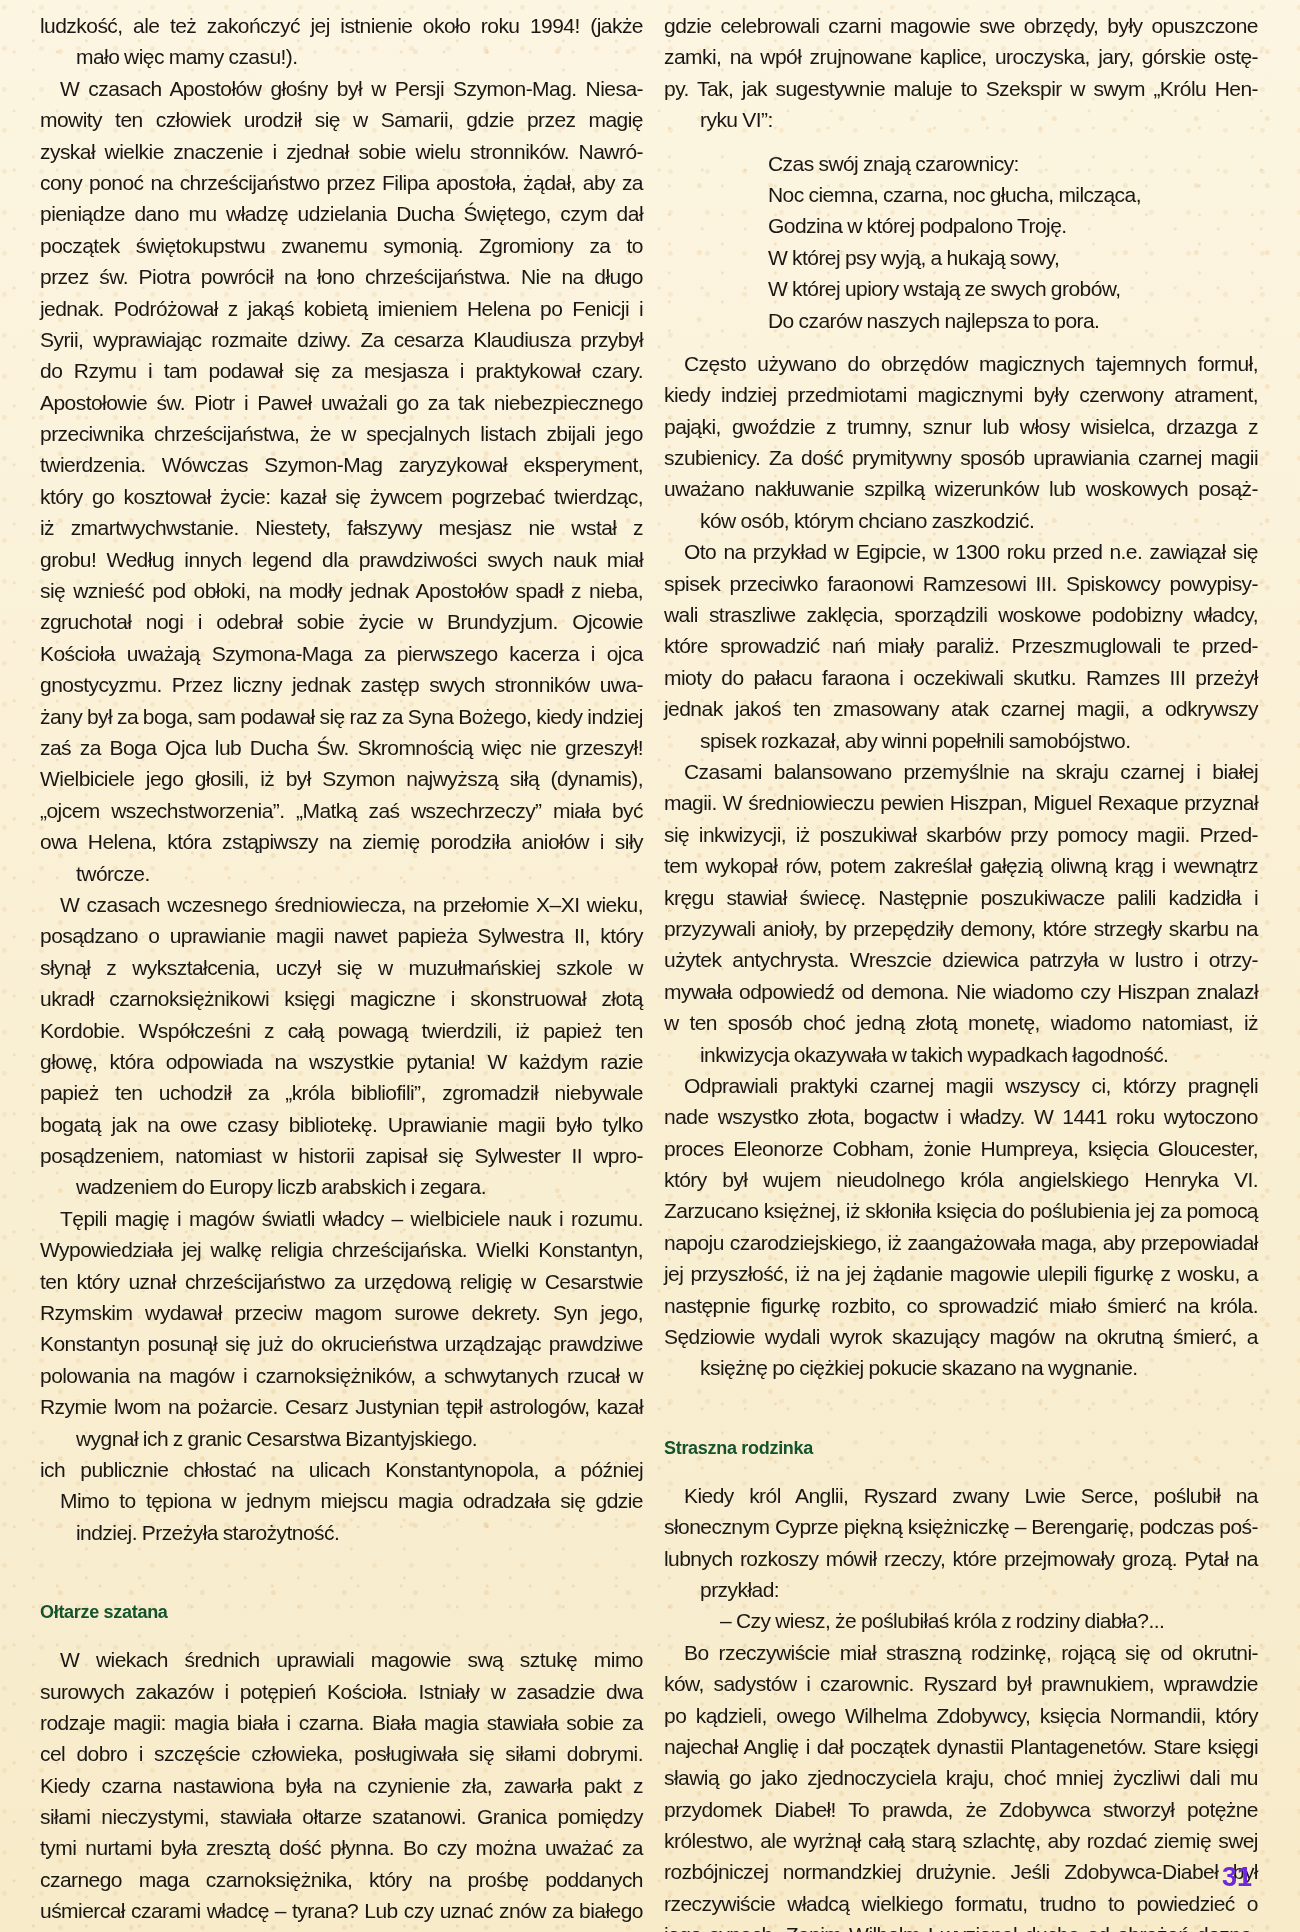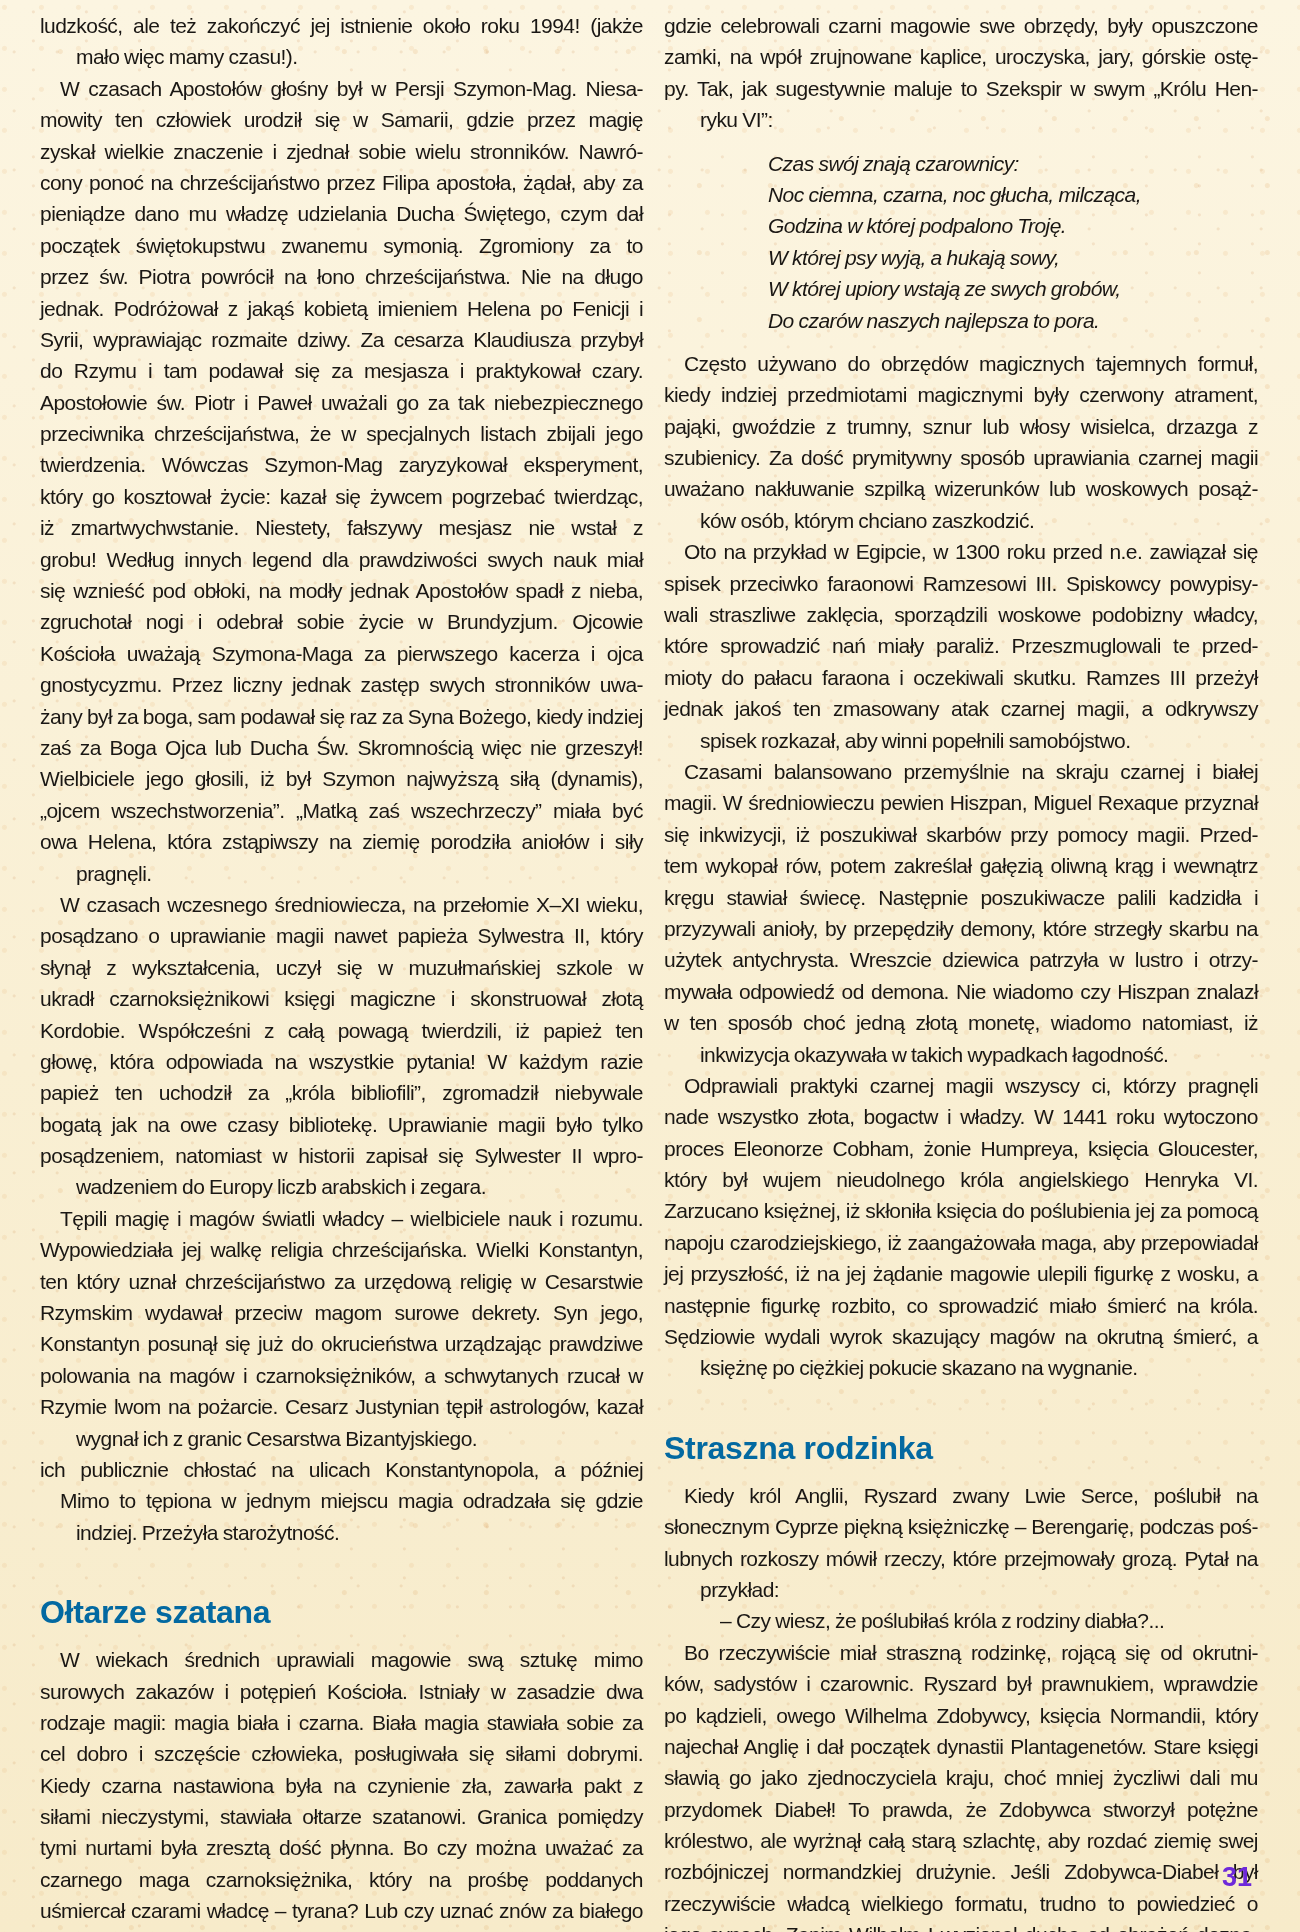--- a/index.html
+++ b/index.html
@@ -21,27 +21,27 @@
   .col-right { left: 664px; width: 594px; }
   .line {
     height: 31.4px; line-height: 31.4px;
     font-size: 21px; letter-spacing: -0.55px; word-spacing: -0.5px;
     text-align: justify; text-align-last: justify;
     white-space: nowrap; overflow: visible;
   }
   .line.last { text-align-last: left; margin-left: 36px; }
   .line.indent { padding-left: 20px; }
   .poem .line {
-    font-style: italic; padding-left: 68px;
+    padding-left: 68px;
     text-align: right; text-align-last: left;
   }
   .spacer { height: 12px; }
   .spacer-big { height: 44px; }
   .heading {
-    color: #0369a1; font-weight: bold; font-size: 32px; letter-spacing: -0.3px;
+    color: #14532d; font-weight: bold; font-size: 18px; letter-spacing: -0.3px;
     height: 40px; line-height: 40px;
   }
   .page-number {
     position: absolute; left: 1222px; top: 1862px;
     font-weight: bold; font-size: 27px; color: #6d28d9;
     font-family: "Liberation Sans", sans-serif;
   }
 </style>
 </head>
 <body>
@@ -70,21 +70,21 @@
       <div class="line">grobu! Według innych legend dla prawdziwości swych nauk miał</div>
       <div class="line">się wznieść pod obłoki, na modły jednak Apostołów spadł z nieba,</div>
       <div class="line">zgruchotał nogi i odebrał sobie życie w Brundyzjum. Ojcowie</div>
       <div class="line">Kościoła uważają Szymona-Maga za pierwszego kacerza i ojca</div>
       <div class="line">gnostycyzmu. Przez liczny jednak zastęp swych stronników uwa-</div>
       <div class="line">żany był za boga, sam podawał się raz za Syna Bożego, kiedy indziej</div>
       <div class="line">zaś za Boga Ojca lub Ducha Św. Skromnością więc nie grzeszył!</div>
       <div class="line">Wielbiciele jego głosili, iż był Szymon najwyższą siłą (dynamis),</div>
       <div class="line">„ojcem wszechstworzenia”. „Matką zaś wszechrzeczy” miała być</div>
       <div class="line">owa Helena, która zstąpiwszy na ziemię porodziła aniołów i siły</div>
-      <div class="line last">pragnęli.</div>
+      <div class="line last">twórcze.</div>
     </div>
   <div>
       <div class="line indent">W czasach wczesnego średniowiecza, na przełomie X–XI wieku,</div>
       <div class="line">posądzano o uprawianie magii nawet papieża Sylwestra II, który</div>
       <div class="line">słynął z wykształcenia, uczył się w muzułmańskiej szkole w</div>
       <div class="line">ukradł czarnoksiężnikowi księgi magiczne i skonstruował złotą</div>
       <div class="line">Kordobie. Współcześni z całą powagą twierdzili, iż papież ten</div>
       <div class="line">głowę, która odpowiada na wszystkie pytania! W każdym razie</div>
       <div class="line">papież ten uchodził za „króla bibliofili”, zgromadził niebywale</div>
       <div class="line">bogatą jak na owe czasy bibliotekę. Uprawianie magii było tylko</div>

